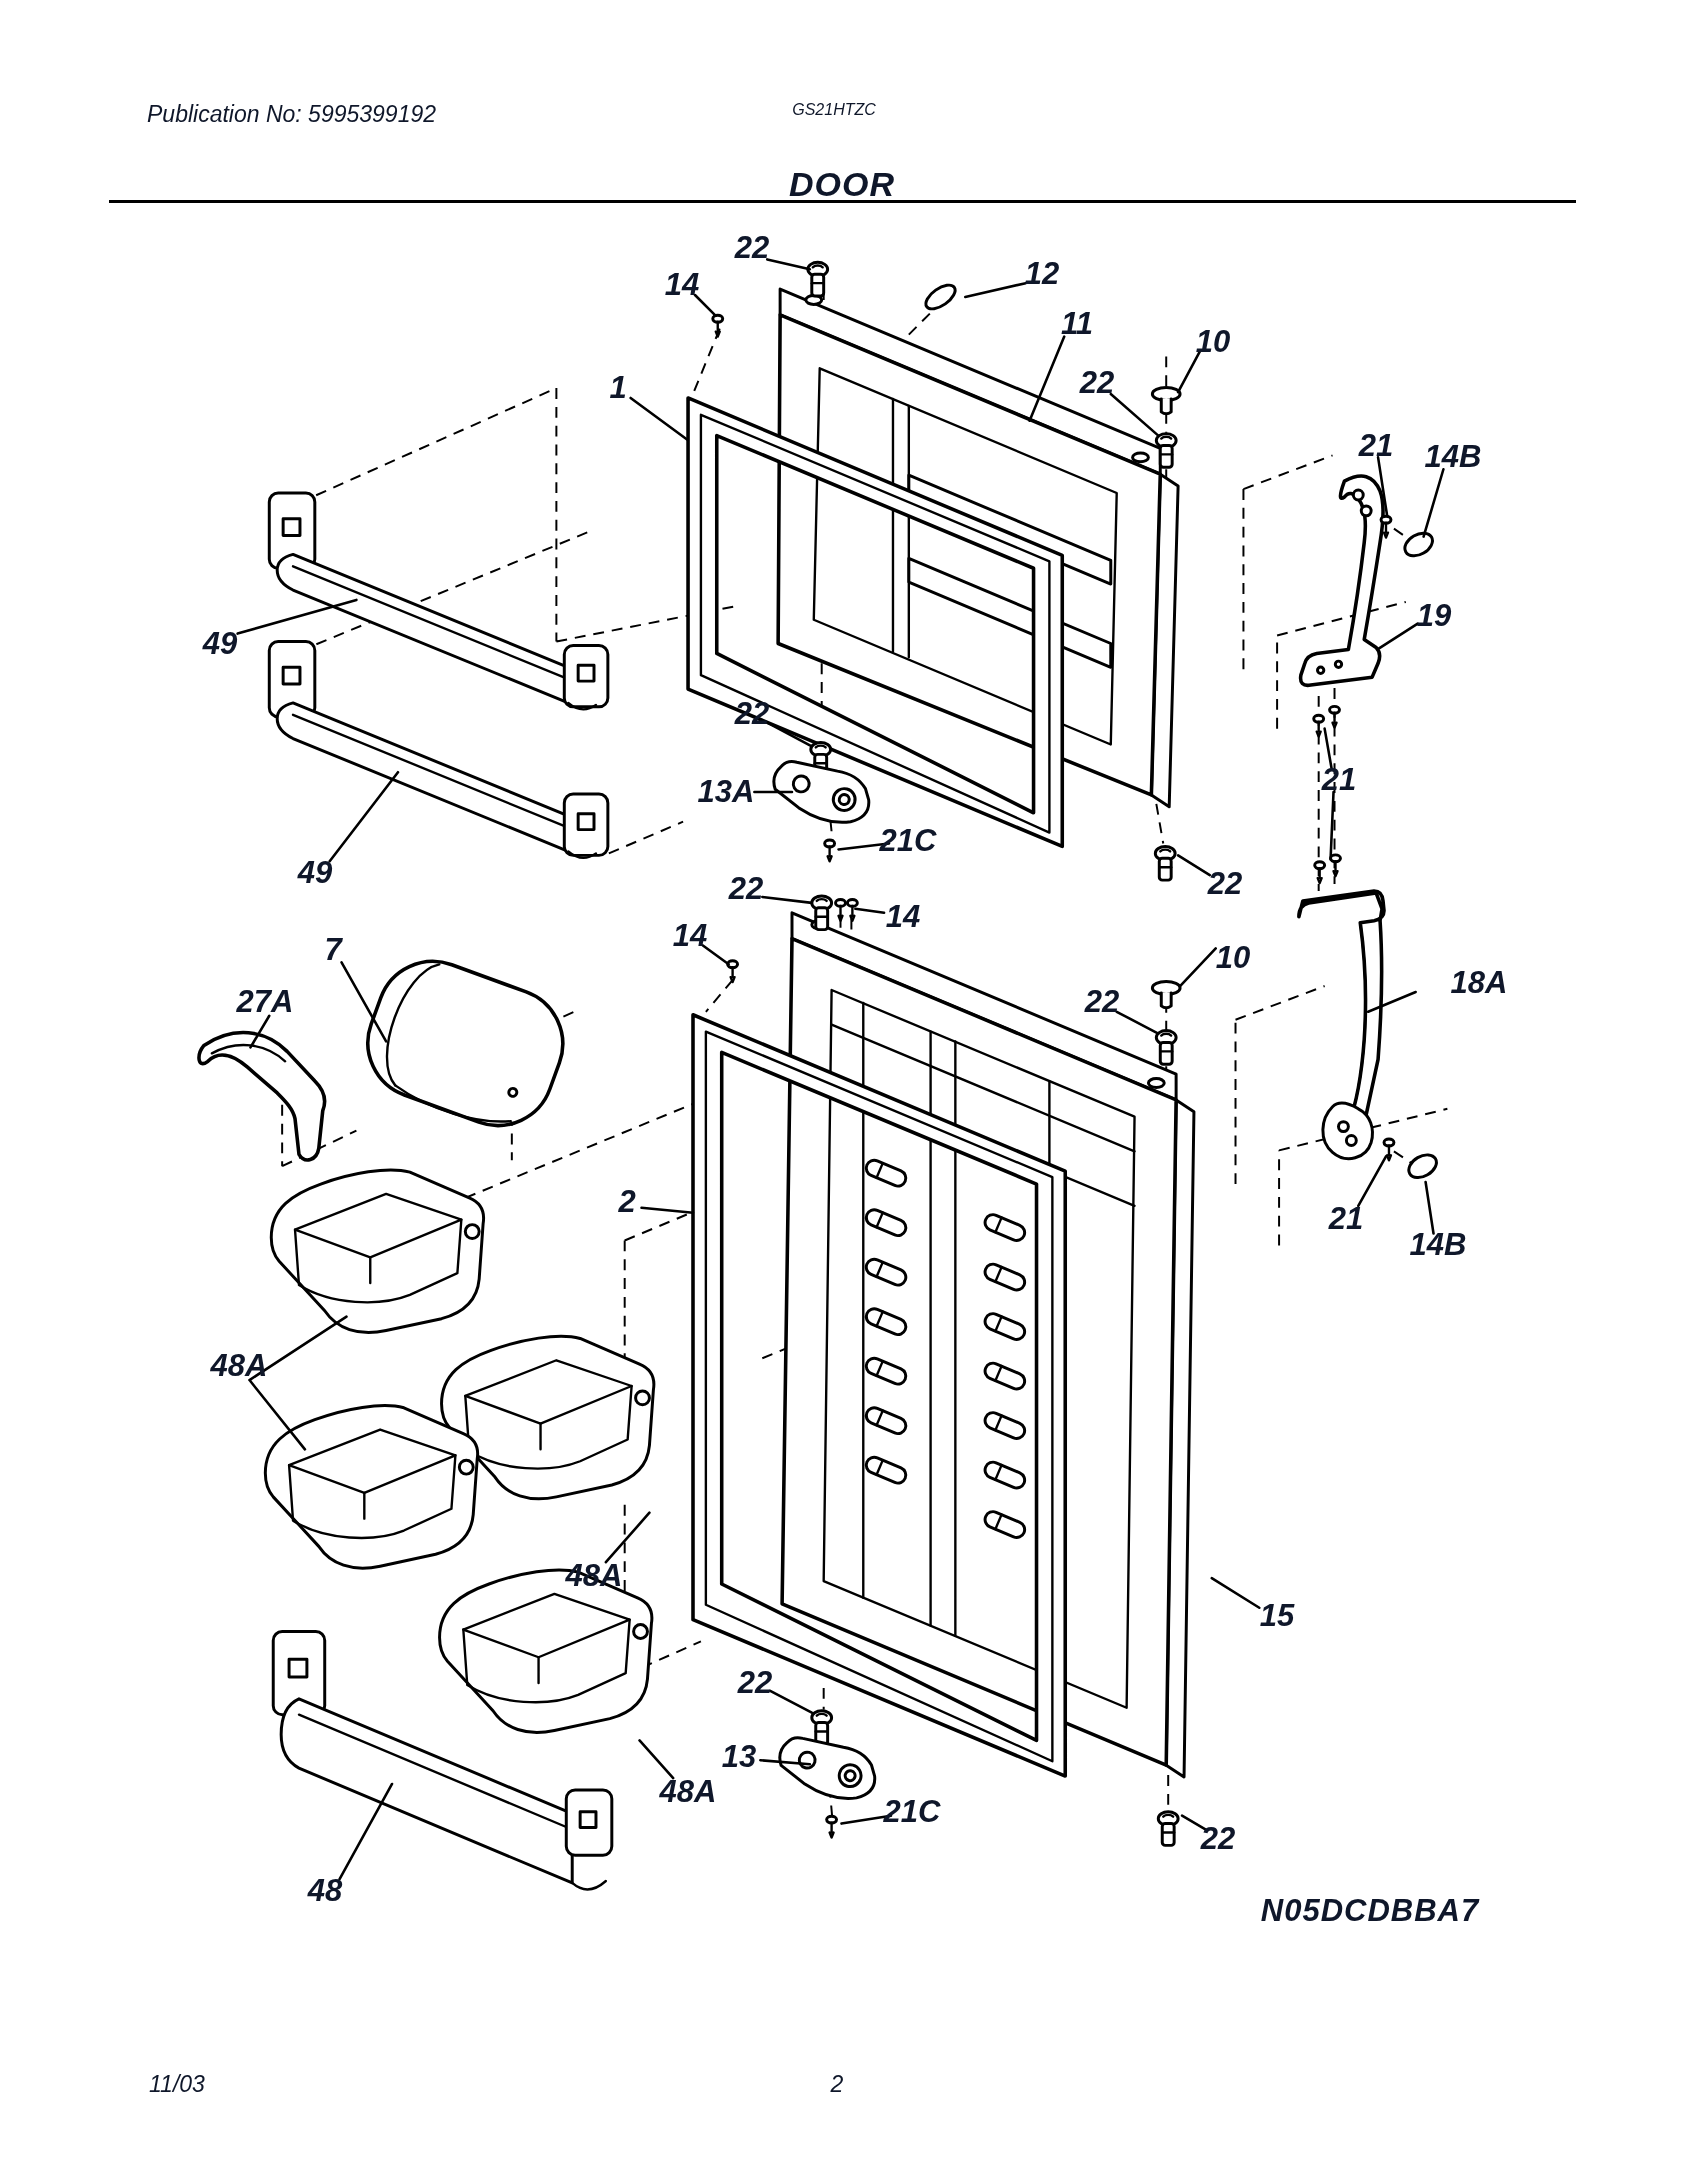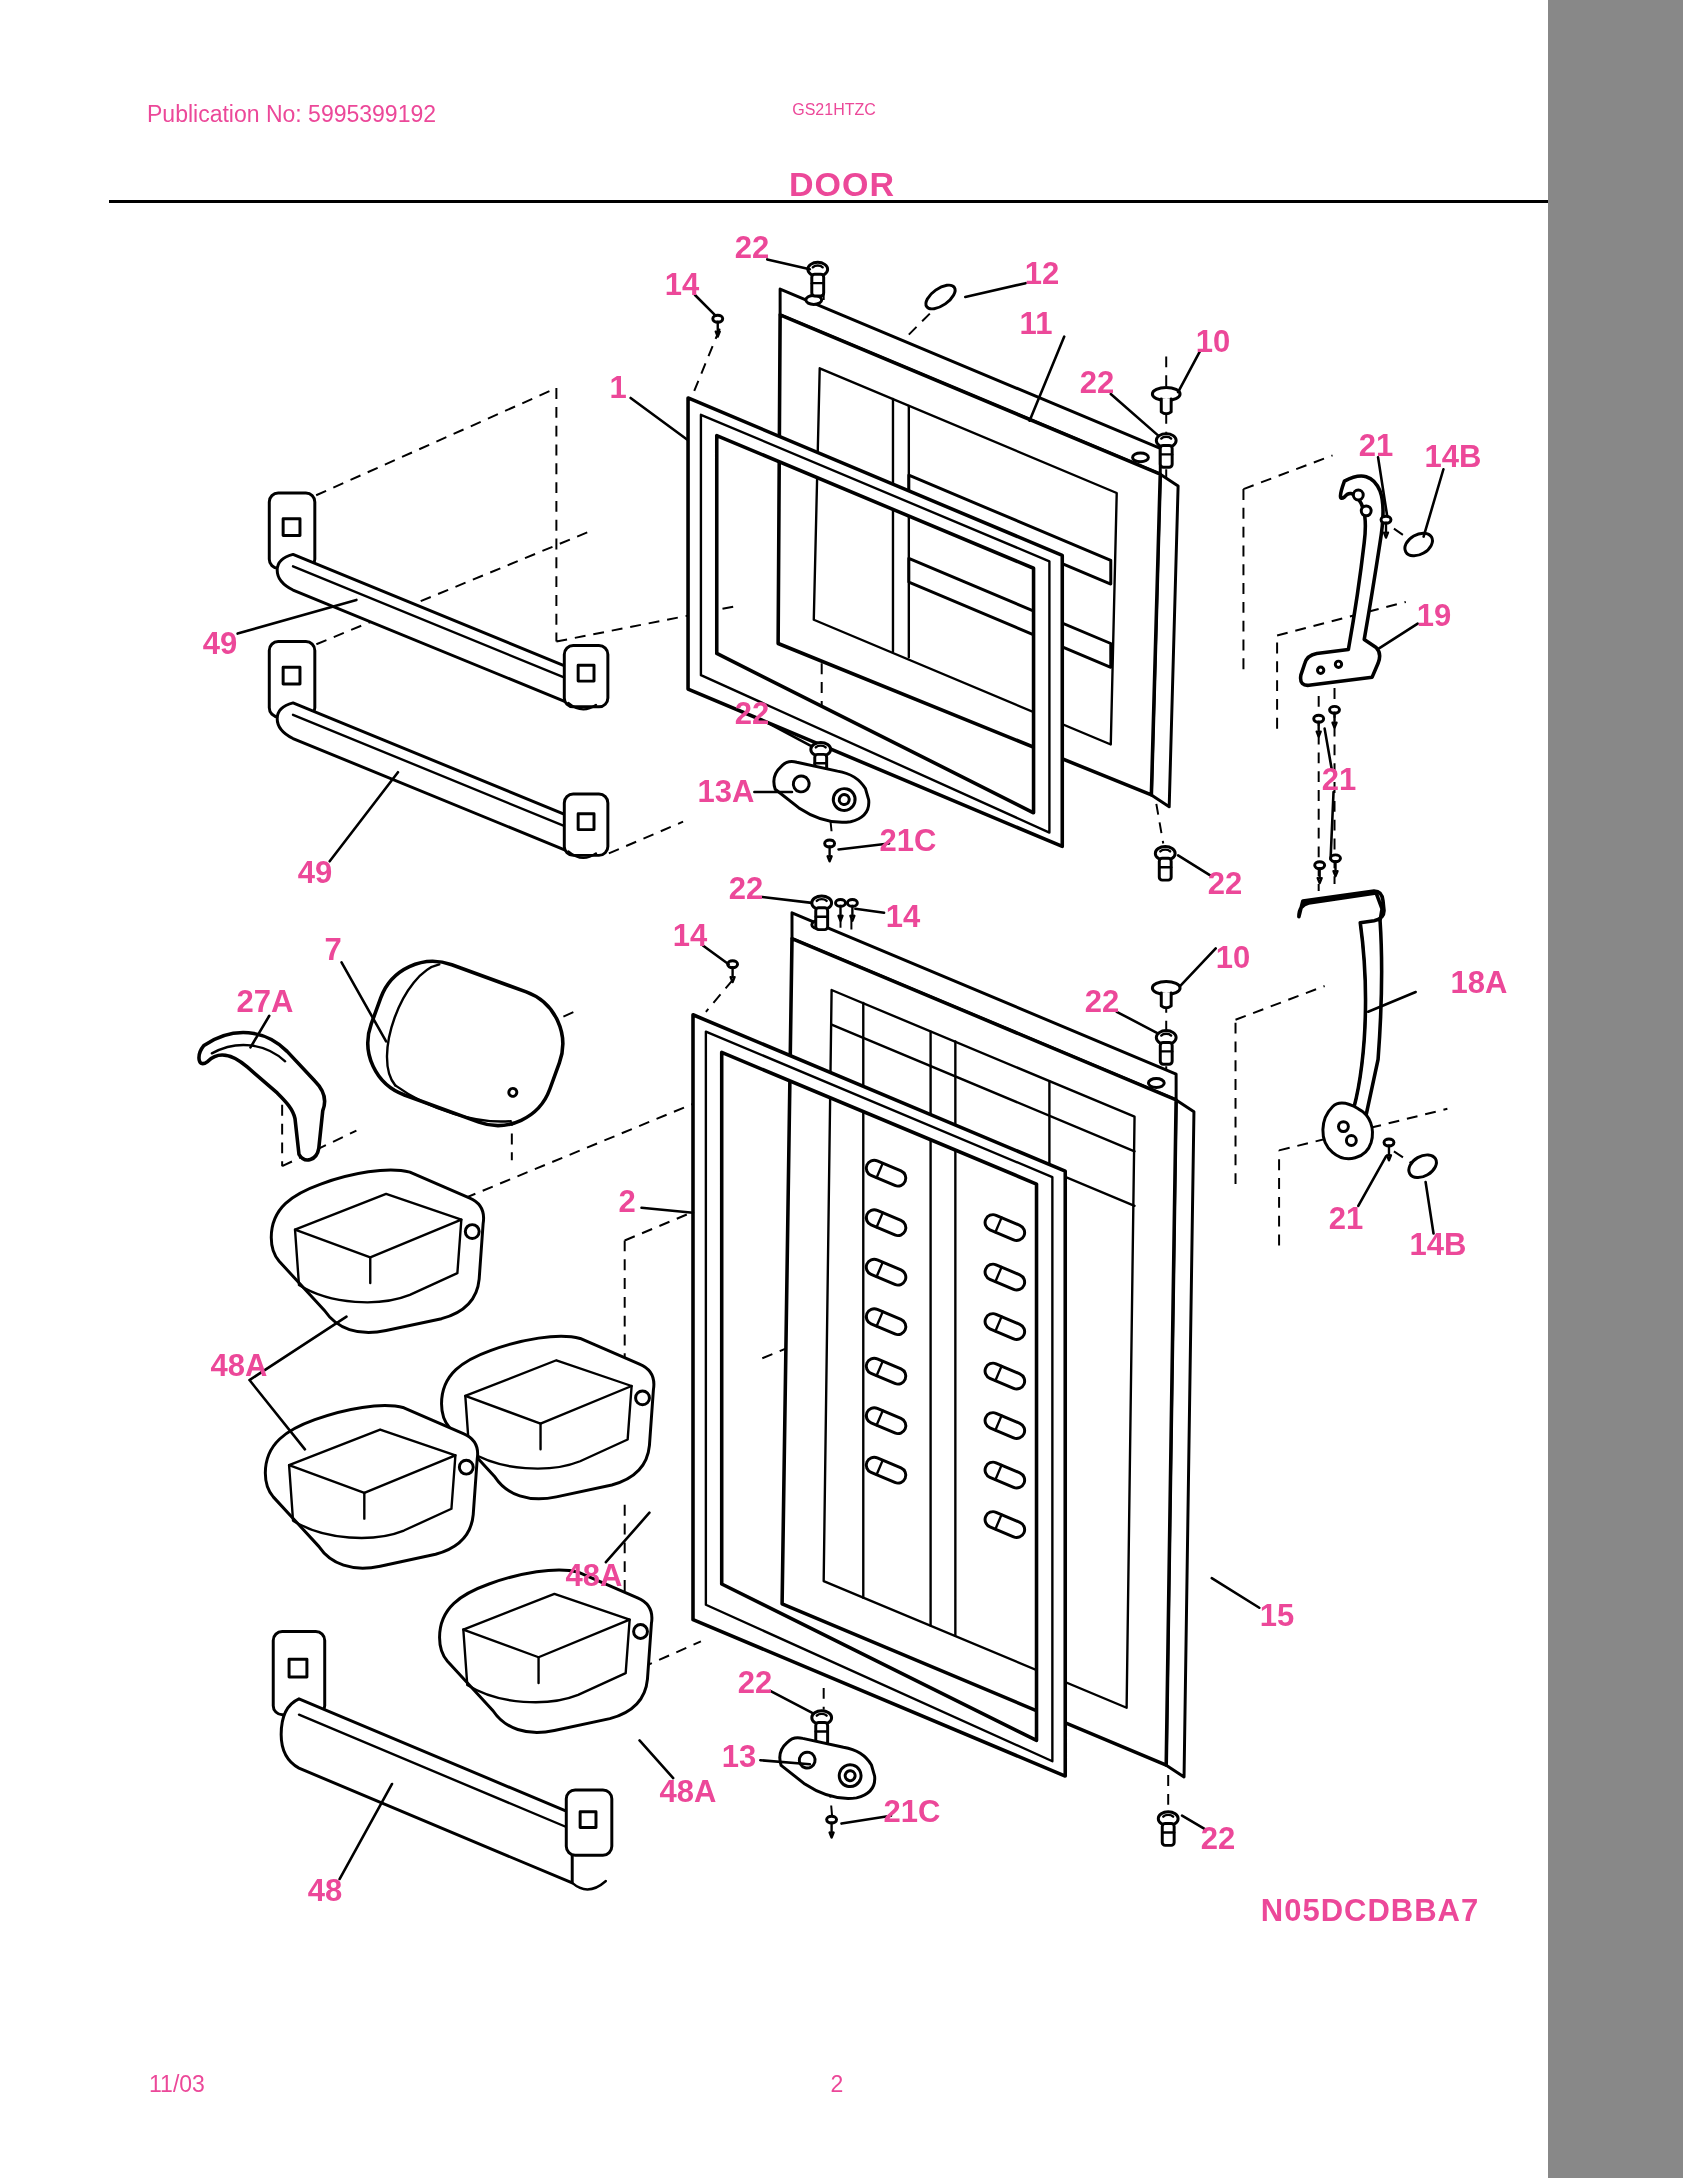--- a/index.html
+++ b/index.html
@@ -1,17 +1,17 @@
 <!DOCTYPE html>
 <html><head>
 <meta charset="utf-8">
 <style>
   html,body{margin:0;padding:0;background:#888;}
-  .page{position:relative;width:1548px;height:2178px;background:#ffffff;overflow:hidden;
-        font-family:"Liberation Sans", sans-serif;color:#ec4899;}
+  .page{position:relative;width:1683px;height:2178px;background:#ffffff;overflow:hidden;
+        font-family:"Liberation Sans", sans-serif;color:#0f172a;font-style:italic;}
   .abs{position:absolute;}
   .hdr-pub{left:147px;top:101px;font-size:23px;}
   .hdr-model{left:834px;top:101px;font-size:16px;transform:translateX(-50%);}
   .hdr-title{left:842px;top:165px;font-size:34px;font-weight:bold;transform:translateX(-50%);letter-spacing:1px;}
   .hdr-rule{left:109px;top:200px;width:1467px;height:3px;background:#000;}
   .code{left:1370px;top:1911px;font-size:31px;font-weight:bold;transform:translate(-50%,-50%);letter-spacing:1px;text-align:right;}
   .ftr-date{left:149px;top:2071px;font-size:23px;}
   .ftr-page{left:837px;top:2071px;font-size:23px;transform:translateX(-50%);}
   .svgwrap{left:0;top:0;width:1683px;height:2178px;}
   .callout-layer{left:0;top:0;width:1683px;height:2178px;pointer-events:none;}
@@ -262,21 +262,21 @@
         M680,1796 L646,1758 M900,1834 L850,1842 M1218,1848 L1194,1834
         M343,1898 L396,1802"></path>
     </g>
   </svg>
   </div>
 
   <div class="abs callout-layer">
       <div class="callout" style="left: 752px; top: 248px;">22</div>
       <div class="callout" style="left: 682px; top: 285px;">14</div>
       <div class="callout" style="left: 1042px; top: 274px;">12</div>
-      <div class="callout" style="left: 1036px; top: 324px;">11</div>
+      <div class="callout" style="left: 1077px; top: 324px;">11</div>
       <div class="callout" style="left: 1213px; top: 342px;">10</div>
       <div class="callout" style="left: 1097px; top: 383px;">22</div>
       <div class="callout" style="left: 1376px; top: 446px;">21</div>
       <div class="callout" style="left: 1453px; top: 457px;">14B</div>
       <div class="callout" style="left: 618px; top: 388px;">1</div>
       <div class="callout" style="left: 1434px; top: 616px;">19</div>
       <div class="callout" style="left: 220px; top: 644px;">49</div>
       <div class="callout" style="left: 752px; top: 714px;">22</div>
       <div class="callout" style="left: 726px; top: 792px; text-align: right;">13A</div>
       <div class="callout" style="left: 1339px; top: 780px;">21</div>

